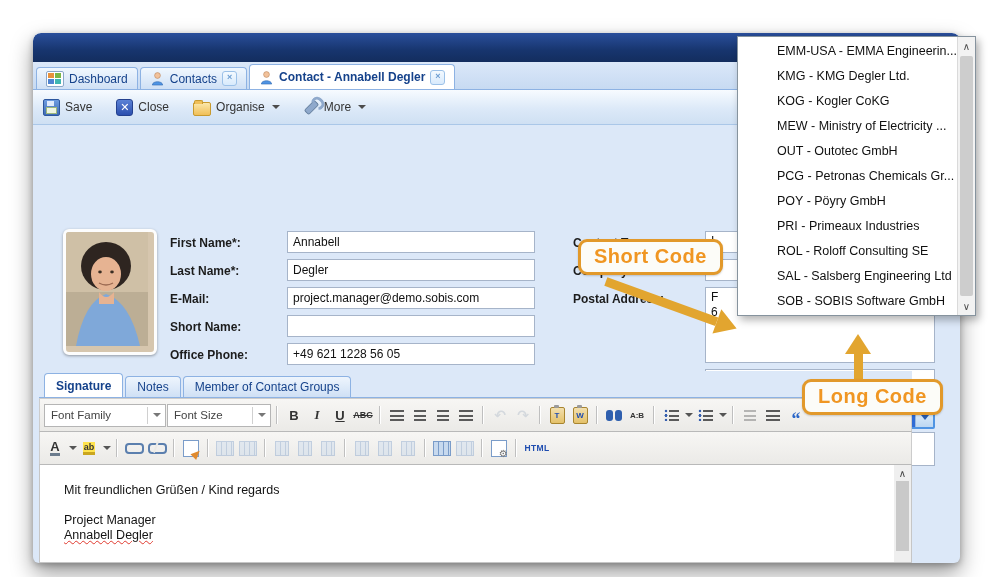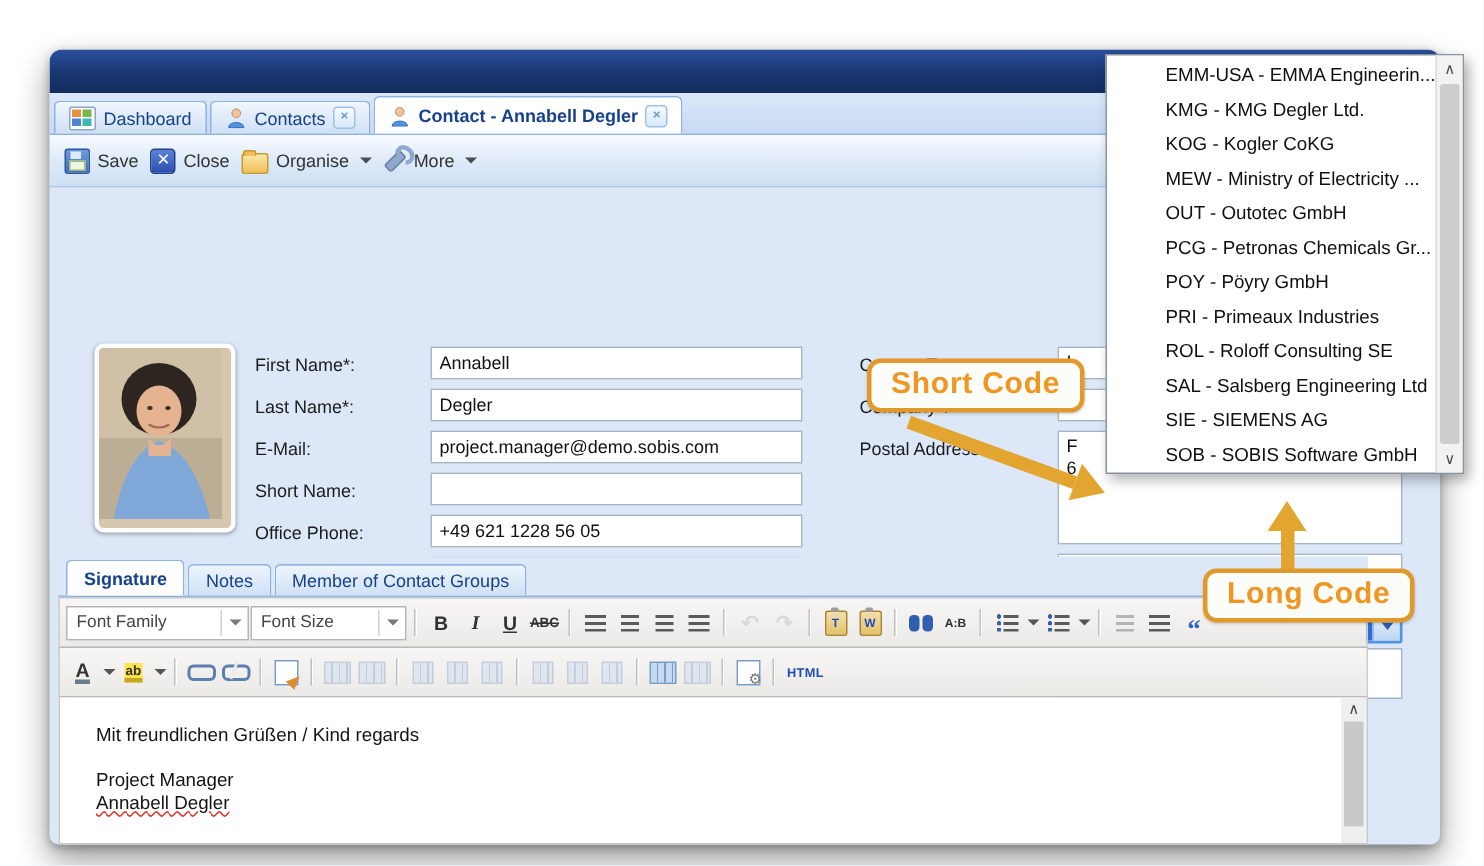--- a/index.html
+++ b/index.html
@@ -18,41 +18,41 @@
        border:1px solid #8db2e3;border-bottom:none;border-radius:4px 4px 0 0;
        background:linear-gradient(#f0f7fe,#cfe0f5);color:#15428b;font-size:12px;white-space:nowrap;}
   .tab.active{background:#ffffff;font-weight:bold;height:24px;}
   .tab-close{width:13px;height:13px;border:1px solid #9cc1e8;border-radius:3px;font-size:9px;line-height:11px;
              text-align:center;color:#6b9cd1;background:linear-gradient(#f4faff,#d8eafc);font-weight:bold;}
   .ic-grid{width:14px;height:12px;display:grid;grid-template-columns:6px 6px;grid-template-rows:5px 5px;gap:1px;
            background:#fff;border:1px solid #8aa6c8;padding:1px;border-radius:2px;}
   .ic-grid i{display:block;}
   
   .toolbar{height:34px;background:linear-gradient(#f7fbff,#dce9f8 55%,#cfe0f3);border-bottom:1px solid #aac7e8;
-           display:flex;align-items:center;padding:0 10px;gap:8px;}
+           display:flex;align-items:center;padding:0 10px;gap:24px;}
   .tbtn{display:flex;align-items:center;gap:5px;font-size:12px;color:#333;cursor:default;}
   .caret{width:0;height:0;border-left:4px solid transparent;border-right:4px solid transparent;
          border-top:4px solid #4c4c4c;margin-left:2px;}
   .ic-save{width:15px;height:15px;background:linear-gradient(#6d9be0,#3f6cb4);border:1px solid #2c569e;
            border-radius:2px;position:relative;}
   .ic-save:before{content:"";position:absolute;left:3px;top:1px;width:7px;height:5px;background:#dfeafc;}
   .ic-save:after{content:"";position:absolute;left:2px;bottom:1px;width:9px;height:5px;background:#eef5e2;border:1px solid #9db77a;}
   .ic-close{width:15px;height:15px;border-radius:3px;background:linear-gradient(#5b82d6,#2c4fae);
             border:1px solid #24418f;color:#fff;font-size:11px;font-weight:bold;line-height:14px;text-align:center;}
   .ic-folder{width:16px;height:12px;background:linear-gradient(#fbe7a9,#f0bf58);border:1px solid #c89a2e;
              border-radius:2px;position:relative;margin-top:3px;}
   .ic-folder:before{content:"";position:absolute;left:0;top:-3px;width:7px;height:3px;background:#f0bf58;
              border:1px solid #c89a2e;border-bottom:none;border-radius:2px 2px 0 0;}
   .ic-wrench{width:5px;height:13px;background:#8fa9cc;border:1px solid #66809f;border-radius:2px;
              transform:rotate(45deg);position:relative;margin:0 4px;}
   .ic-wrench:before{content:"";position:absolute;top:-7px;left:-3.5px;width:8px;height:6px;
              border:3px solid #8fa9cc;border-radius:50%;border-bottom-color:transparent;}
   
   .formpanel{position:relative;height:247px;background:#dce8f8;font-size:12px;color:#1c1c1c;}
-  .lbl{position:absolute;white-space:nowrap;}
+  .lbl{position:absolute;white-space:nowrap;font-weight:bold;}
   .tf{position:absolute;box-sizing:border-box;height:22px;width:248px;background:#fff;color:#111;
       border:1px solid #a6b4c9;font-size:12px;padding:2px 5px;font-family:inherit;}
   .ta{position:absolute;box-sizing:border-box;background:#fff;border:1px solid #a6b4c9;font-size:12px;
       padding:2px 5px;line-height:15px;color:#111;}
   .photo{position:absolute;left:30px;top:104px;width:88px;height:120px;border:3px solid #fdfdfd;border-radius:6px;
          box-shadow:0 1px 3px rgba(0,0,0,.35);overflow:hidden;background:#d6c6ae;}
   .combo{position:absolute;box-sizing:border-box;height:23px;border:2px solid #4f94e3;background:#fff;
          display:flex;align-items:stretch;border-radius:2px;}
   .combo .sel{flex:1;font-size:12px;padding:2px 2px 0 3px;white-space:nowrap;overflow:hidden;}
   .combo .btn{width:17px;background:linear-gradient(#eaf4fe,#bcd7f2);border-left:1px solid #9ab8dd;
@@ -428,21 +428,20 @@
       <div class="dd-item">EMM-USA - EMMA Engineerin...</div>
       <div class="dd-item">KMG - KMG Degler Ltd.</div>
       <div class="dd-item">KOG - Kogler CoKG</div>
       <div class="dd-item">MEW - Ministry of Electricity ...</div>
       <div class="dd-item">OUT - Outotec GmbH</div>
       <div class="dd-item">PCG - Petronas Chemicals Gr...</div>
       <div class="dd-item">POY - Pöyry GmbH</div>
       <div class="dd-item">PRI - Primeaux Industries</div>
       <div class="dd-item">ROL - Roloff Consulting SE</div>
       <div class="dd-item">SAL - Salsberg Engineering Ltd</div>
-      <div class="dd-item">SIE - SIEMENS AG</div>
       <div class="dd-item">SOB - SOBIS Software GmbH</div>
     </div>
     <div class="dd-sb">
       <span class="arr">∧</span>
       <span class="thumb"></span>
       <span class="arr">∨</span>
     </div>
   </div>
 
   <div class="callout" style="left:578px;top:239px">Short Code</div>

